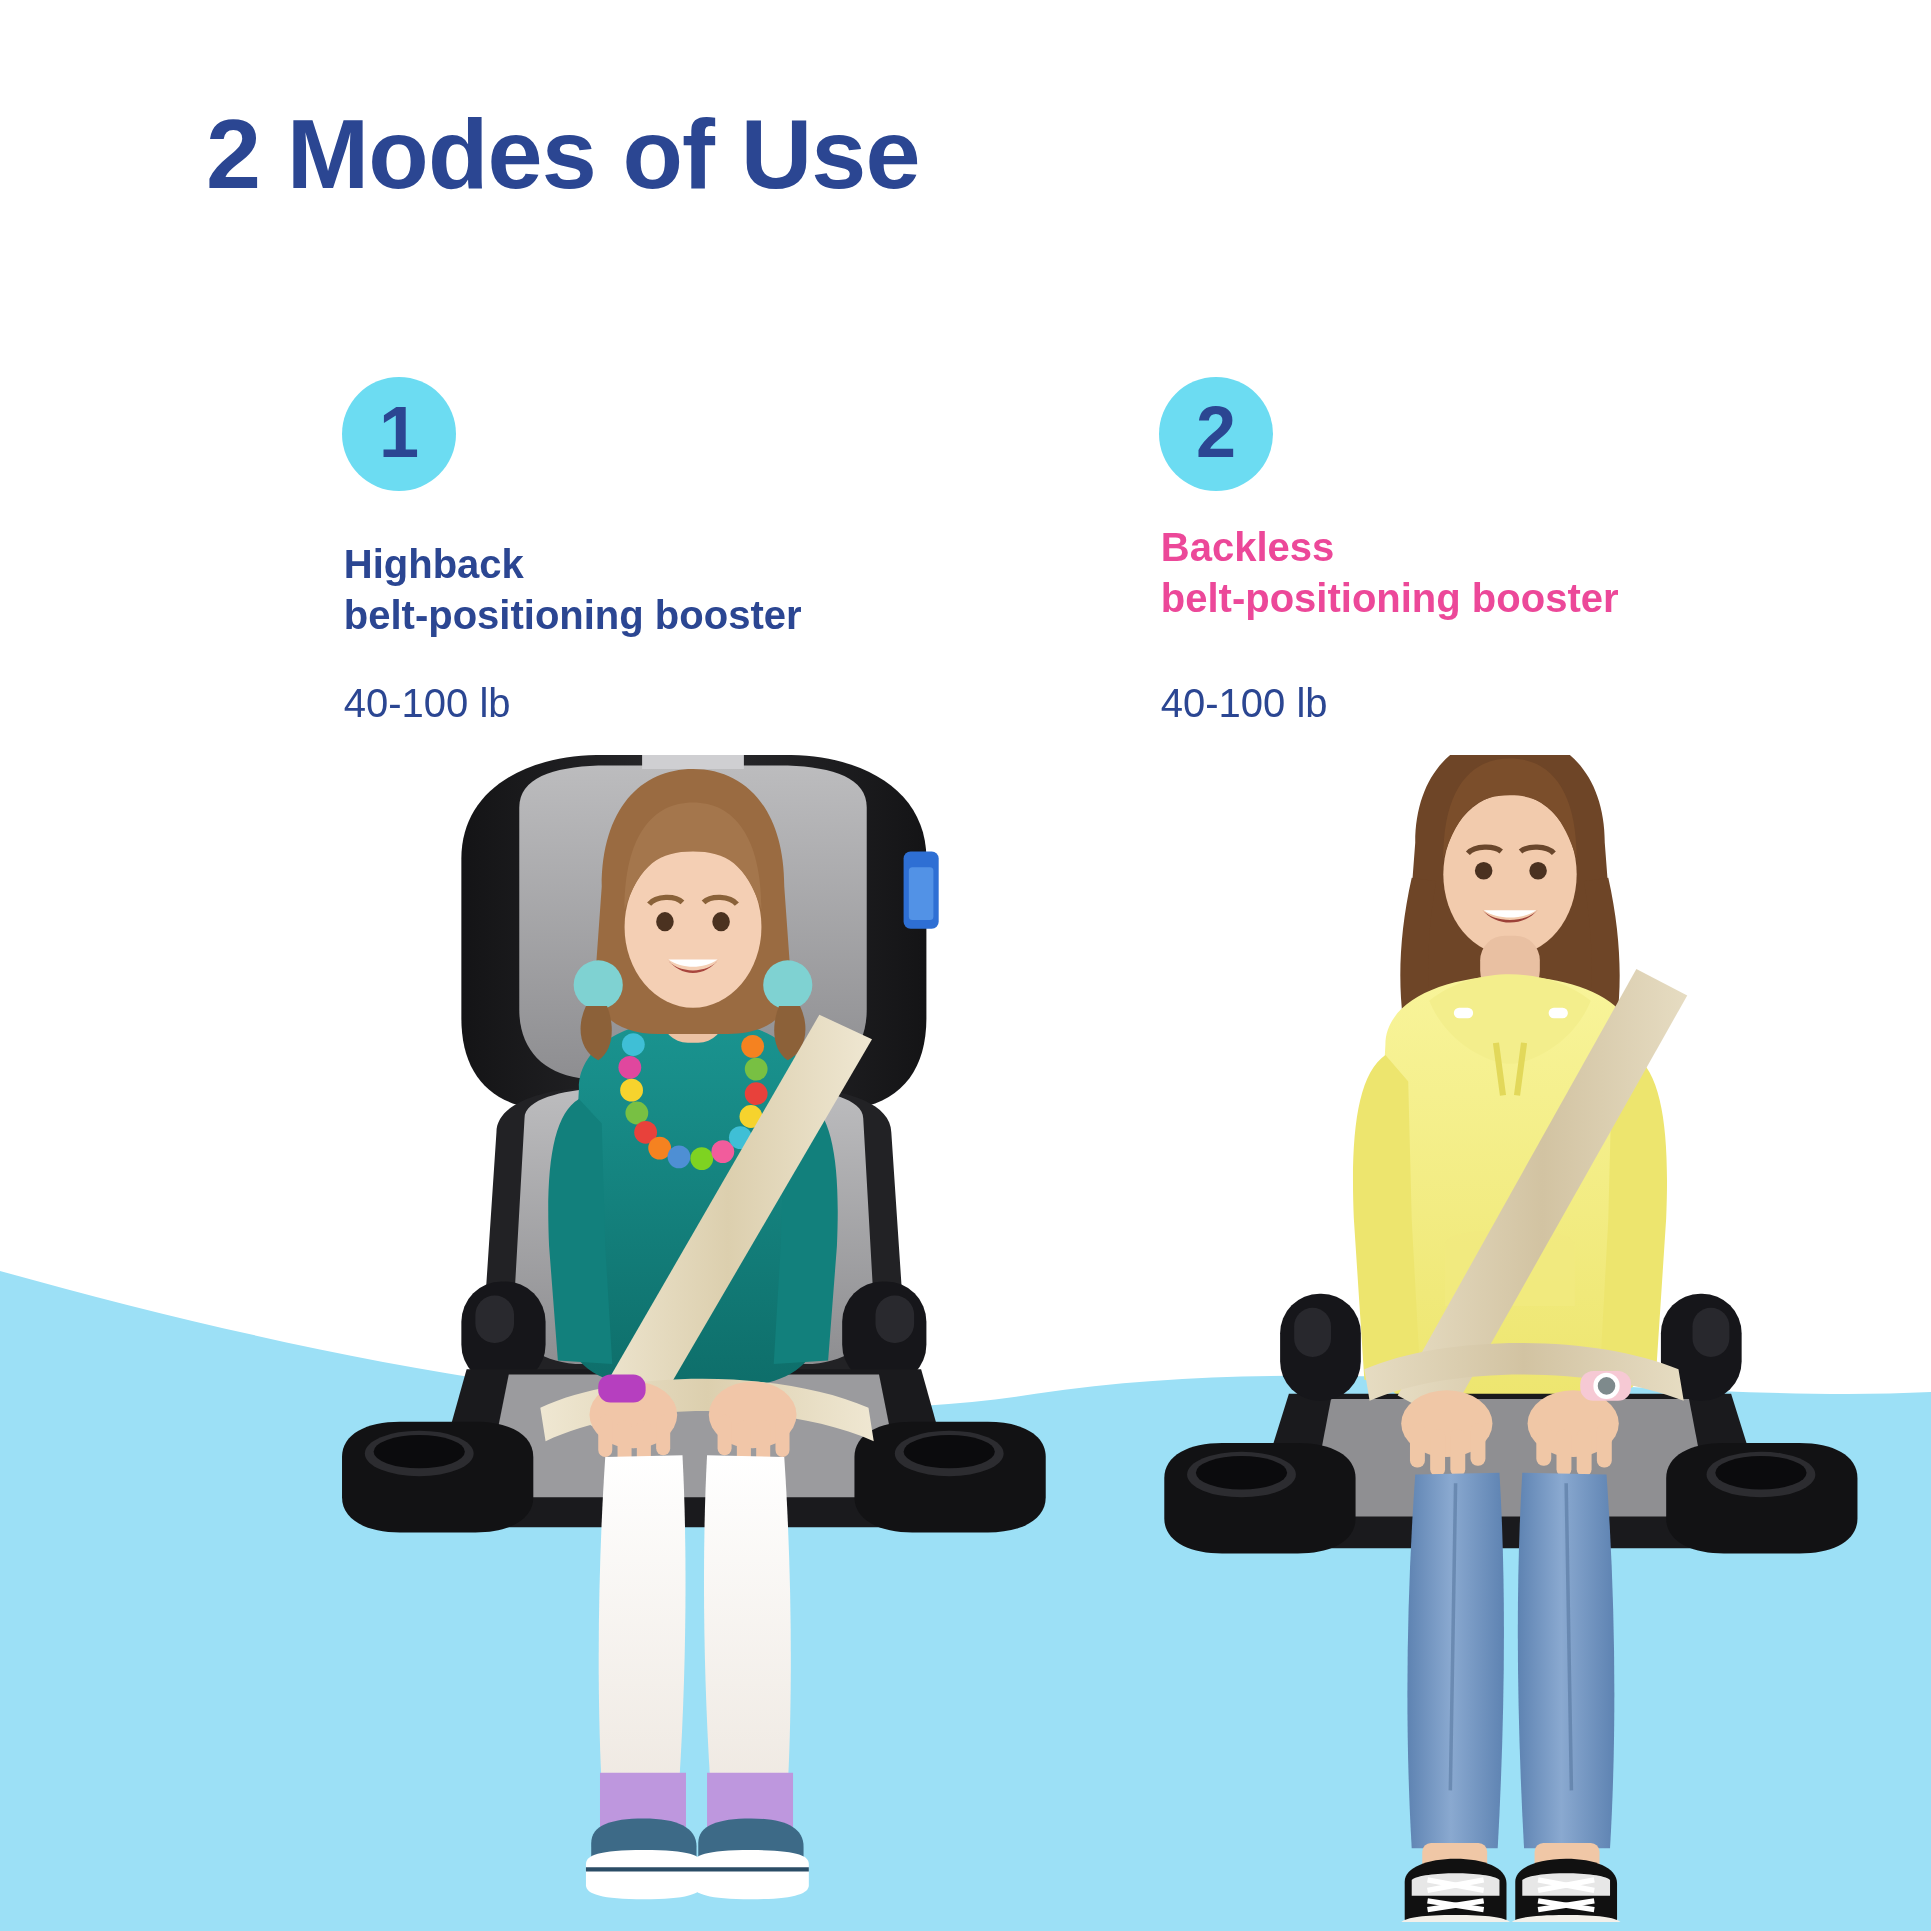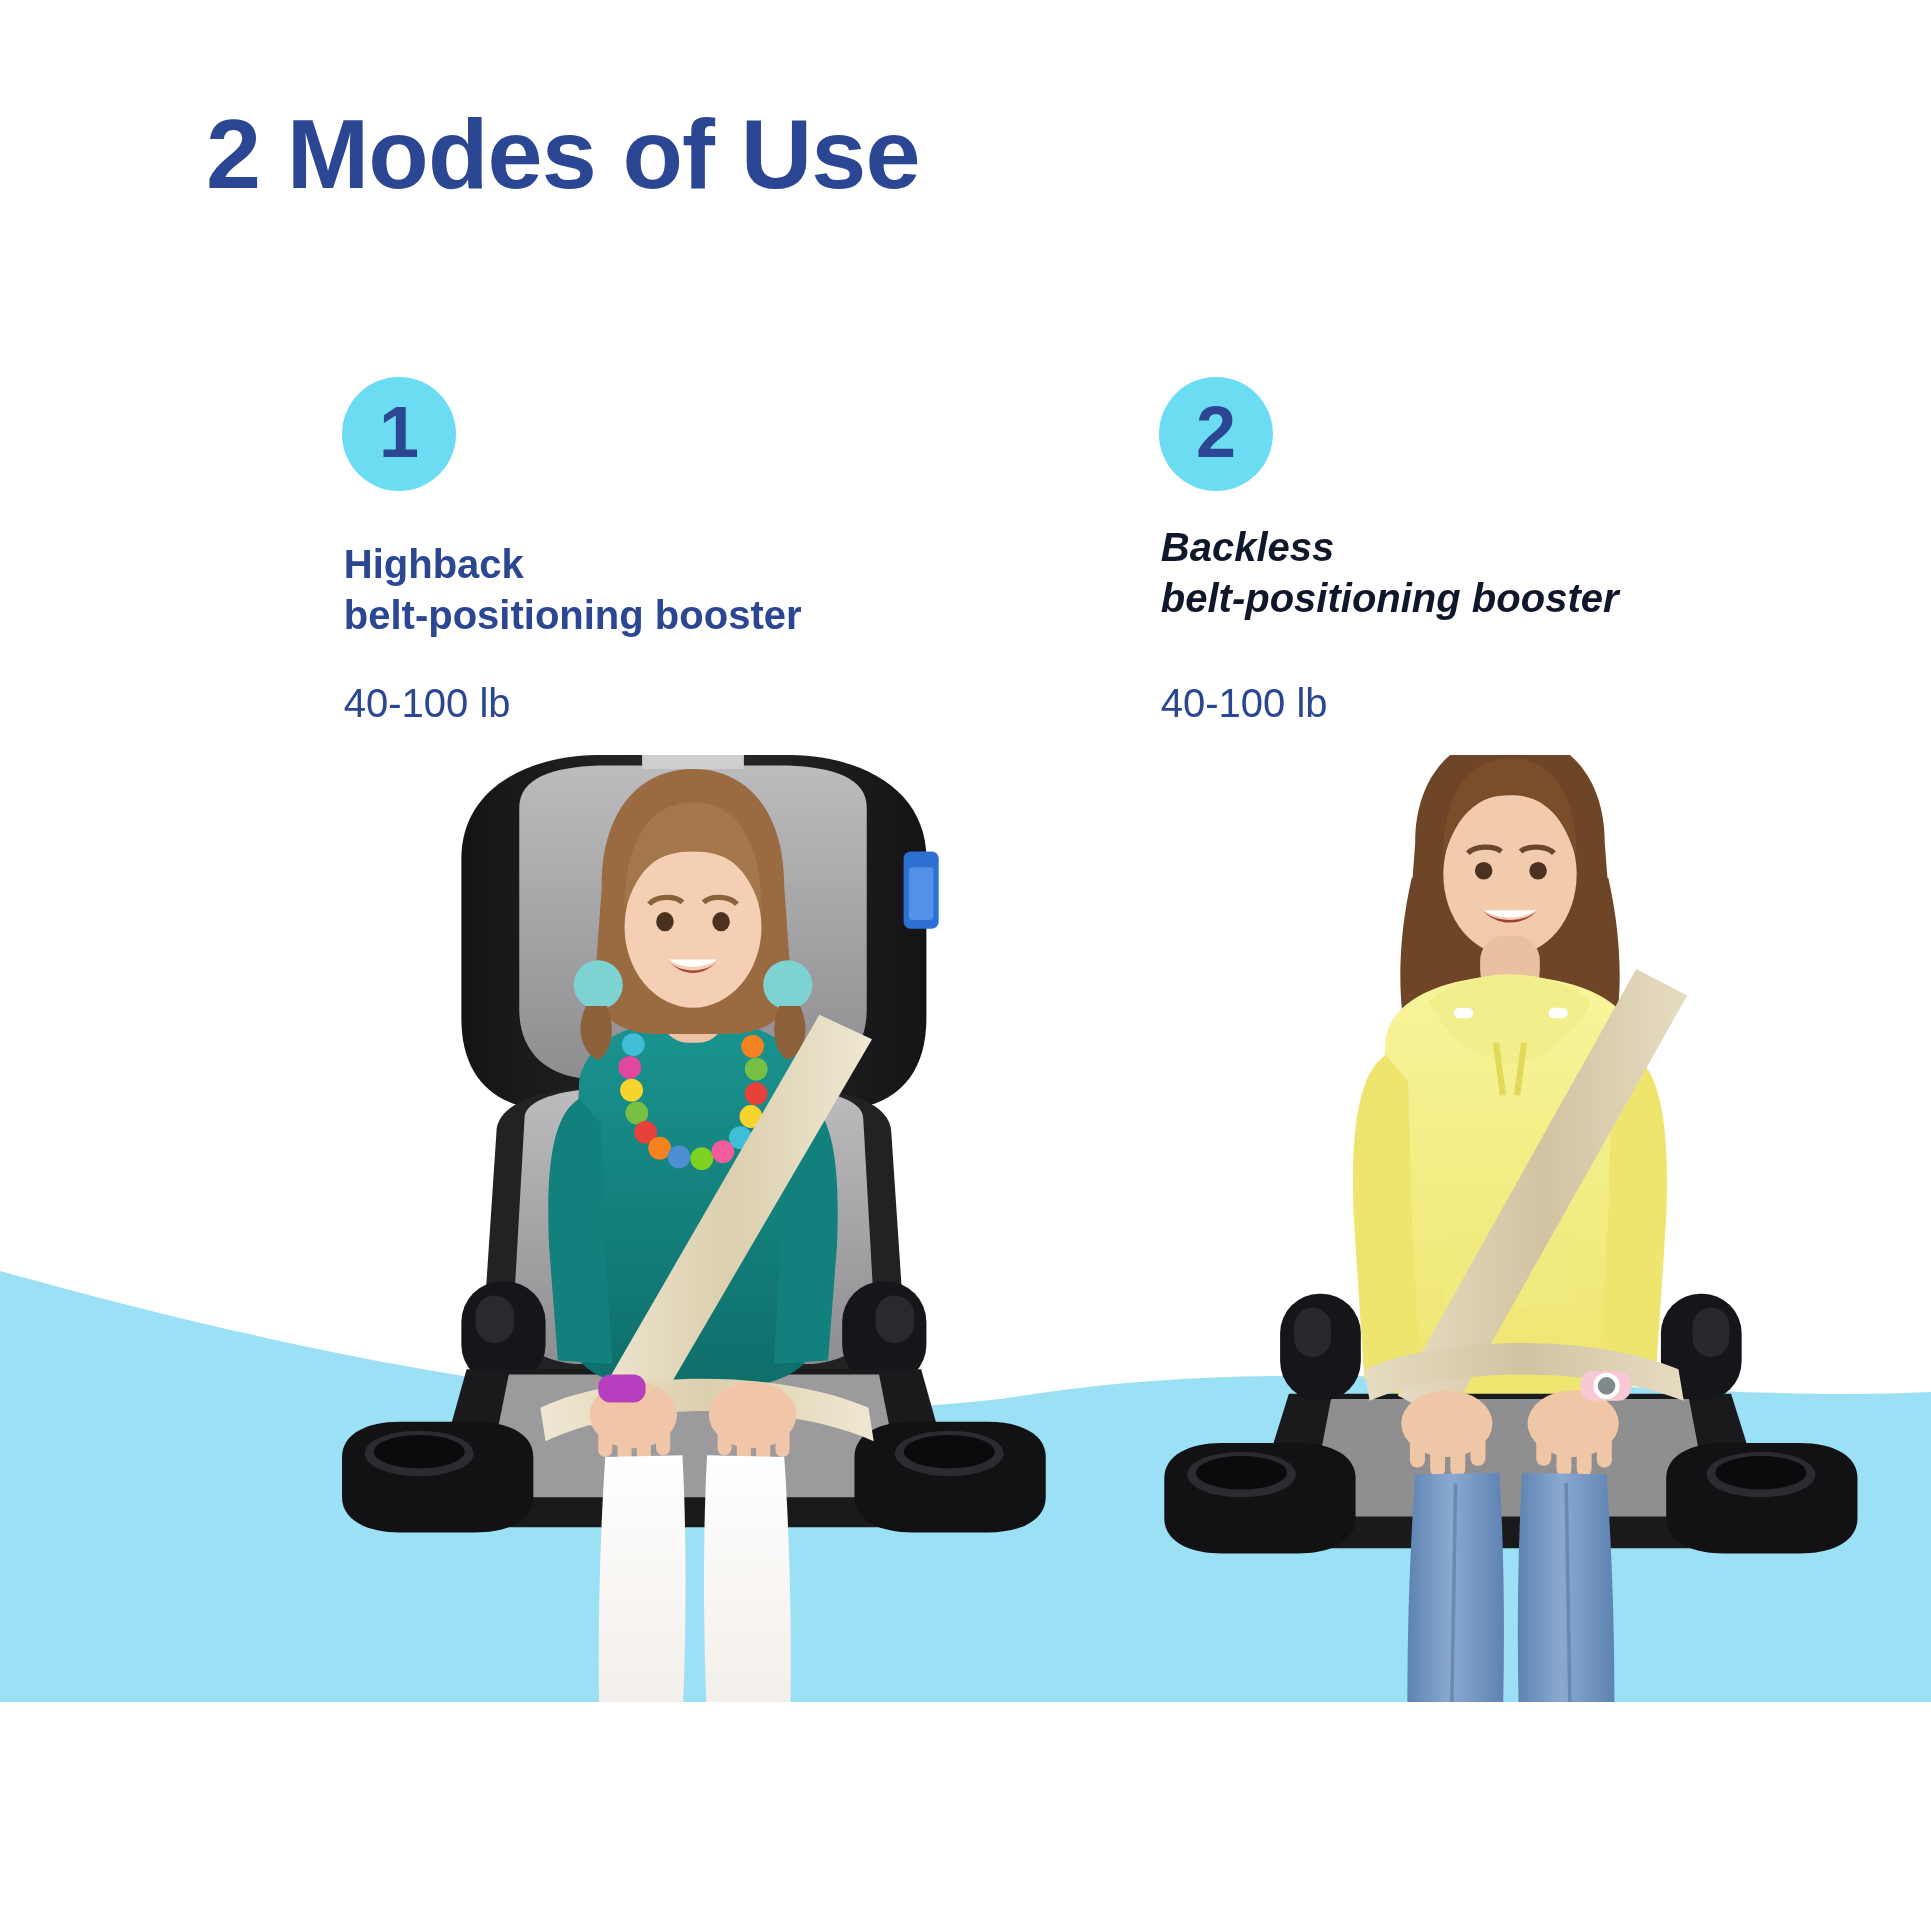--- a/index.html
+++ b/index.html
@@ -3,21 +3,21 @@
 <meta charset="utf-8">
 <style>
   html,body{margin:0;padding:0;}
   body{
     width:1931px;height:1931px;
     background:#ffffff;
     font-family:"Liberation Sans", sans-serif;
     overflow:hidden;
     position:relative;
   }
-  #stage{position:relative;width:1931px;height:1702px;overflow:hidden;background:#fff;}
+  #stage{position:relative;width:1931px;height:1931px;overflow:hidden;background:#fff;}
 
   
   .wave{position:absolute;left:0;top:0;width:1931px;height:1931px;pointer-events:none;}
 
   
   .page-title{
     position:absolute;left:206px;top:104px;
     font-size:99px;line-height:1.0;
     font-weight:bold;letter-spacing:-0.9px;
     color:#2B4692;
@@ -239,21 +239,21 @@
       </svg>
     </div>
   </div>
 
   <div class="mode mode-2">
 
     <div class="badge" style="background: rgb(108, 220, 242);">
       <span class="badge-num" style="color: rgb(43, 70, 146);">2</span>
     </div>
 
-    <div class="mode-title" style="color: #0f172a; font-style: italic;">Backless
+    <div class="mode-title" style="color: #ec4899;">Backless
 belt-positioning booster</div>
 
     <div class="mode-weight" style="color: rgb(43, 70, 146);">40-100 lb</div>
 
     <div class="photo">
       <svg viewBox="0 0 920 1330" preserveAspectRatio="xMidYMin meet">
         <defs>
           <linearGradient id="hoodG2" x1="0" y1="0" x2="0" y2="1">
             <stop offset="0" stop-color="#F8F49A"></stop>
             <stop offset="1" stop-color="#EDE56E"></stop>

